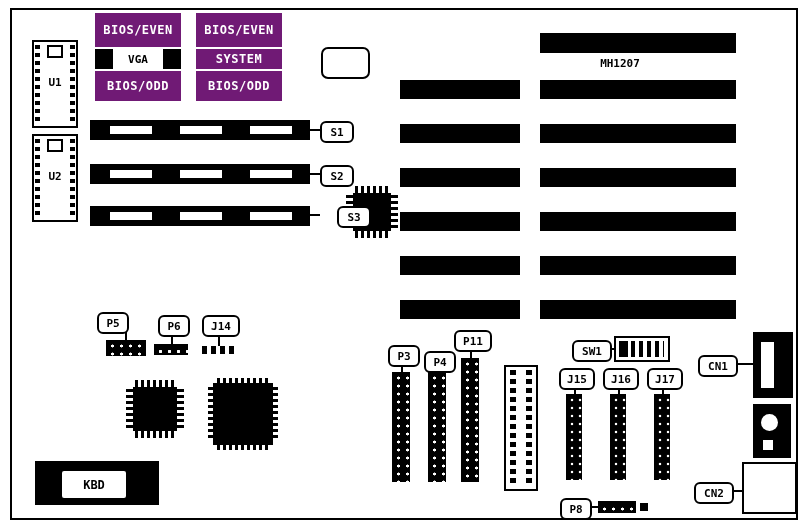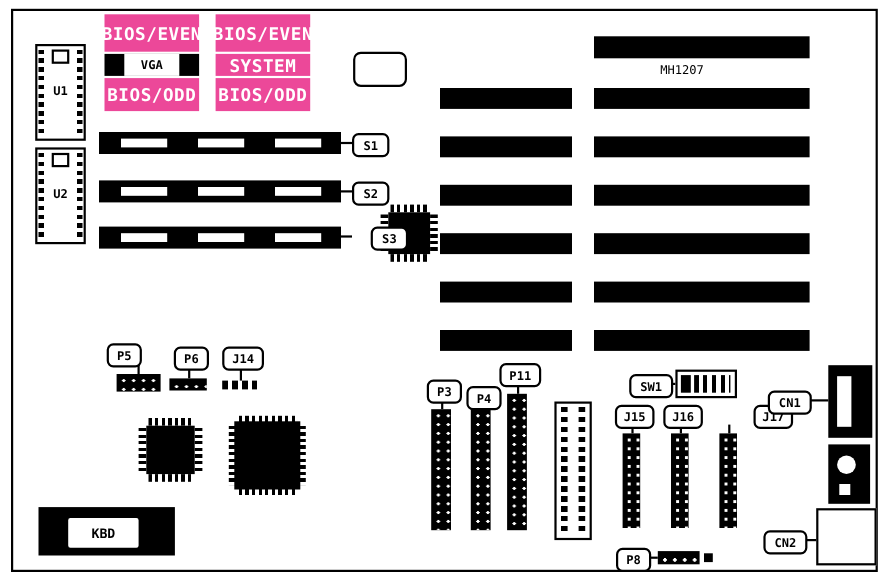--- a/index.html
+++ b/index.html
@@ -1,21 +1,21 @@
 <!DOCTYPE html>
 <html><head>
 <meta charset="utf-8">
 <style>
   html,body{margin:0;padding:0}
   body{width:806px;height:527px;position:relative;background:#fff;
        font-family:"DejaVu Sans Mono","Liberation Mono",monospace;overflow:hidden}
   .abs{position:absolute}
   .outline{border:2px solid #000;background:#fff}
-  .black{background:#ec4899;color:#fff;display:flex;align-items:center;justify-content:center;
-         font-size:16px;font-weight:bold;letter-spacing:.5px}
+  .black{background:#701a75;color:#fff;display:flex;align-items:center;justify-content:center;
+         font-size:12px;font-weight:bold;letter-spacing:.5px}
   .bar{background:#000}
   .line{background:#000;z-index:3}
   .callout{background:#fff;border:2px solid #000;border-radius:6px;display:flex;align-items:center;
            justify-content:center;font-size:11px;font-weight:bold;z-index:4}
   .seg{background:#fff;position:absolute;top:6px;height:8px;width:42px}
   .pinstrip{background-color:#000;
             background-image:radial-gradient(circle,#fff 1.4px,rgba(0,0,0,0) 1.6px);
             background-size:9px 8px;background-position:2px 2px}
   .sqrow{background:repeating-linear-gradient(to right,#000 0 5px,rgba(0,0,0,0) 5px 9px)}
   .dip{background:#fff;border:2px solid #000}
@@ -41,21 +41,21 @@
   .dipswitch{background:#fff;border:2px solid #000}
   .sw-bars{position:absolute;top:3px;bottom:3px;left:15px;right:4px;
           background:repeating-linear-gradient(to right,#000 0 4px,rgba(0,0,0,0) 4px 8px)}
   .sw-block{position:absolute;top:3px;bottom:3px;left:3px;width:9px;background:#000}
   .vga-white{position:absolute;left:18px;top:0;width:50px;height:100%;background:#fff;color:#000;
           display:flex;align-items:center;justify-content:center;font-size:11px;font-weight:bold}
   .crystal{background:#fff;border:2px solid #000;border-radius:7px}
   .kbd-label{background:#fff;border:2px solid #000;border-radius:4px;display:flex;align-items:center;
           justify-content:center;font-size:12px;font-weight:bold;z-index:2}
   .cn-inner{position:absolute;background:#fff}
-  .model-label{font-size:11px;font-weight:normal;display:flex;align-items:center;justify-content:center;color:#000}
+  .model-label{font-size:11px;font-weight:bold;display:flex;align-items:center;justify-content:center;color:#000}
 </style>
 </head>
 <body>
 
 <div class="abs outline" style="left:10px;top:8px;width:784px;height:508px"></div>
 
 <div class="abs dip" style="left:32px;top:40px;width:42px;height:84px">
   <div class="dip-pins" style="left:1px"></div>
   <div class="dip-pins" style="right:1px"></div>
   <div class="notch"></div>
@@ -178,21 +178,21 @@
 </div>
 
 <div class="abs callout" style="left:559px;top:368px;width:32px;height:18px">J15</div>
 <div class="abs line" style="left:574px;top:386px;width:2px;height:8px"></div>
 <div class="abs pinstrip" style="left:566px;top:394px;width:16px;height:86px;background-size:8px 8px"></div>
 
 <div class="abs callout" style="left:603px;top:368px;width:32px;height:18px">J16</div>
 <div class="abs line" style="left:618px;top:386px;width:2px;height:8px"></div>
 <div class="abs pinstrip" style="left:610px;top:394px;width:16px;height:86px;background-size:8px 8px"></div>
 
-<div class="abs callout" style="left:685px;top:368px;width:32px;height:18px">J17</div>
+<div class="abs callout" style="left:647px;top:368px;width:32px;height:18px">J17</div>
 <div class="abs line" style="left:662px;top:386px;width:2px;height:8px"></div>
 <div class="abs pinstrip" style="left:654px;top:394px;width:16px;height:86px;background-size:8px 8px"></div>
 
 <div class="abs callout" style="left:698px;top:355px;width:36px;height:18px">CN1</div>
 <div class="abs line" style="left:734px;top:363px;width:19px;height:2px"></div>
 <div class="abs bar" style="left:753px;top:332px;width:40px;height:66px;z-index:2">
   <div class="cn-inner" style="left:8px;top:10px;width:13px;height:46px"></div>
 </div>
 
 <div class="abs bar" style="left:753px;top:404px;width:38px;height:54px;z-index:2">

